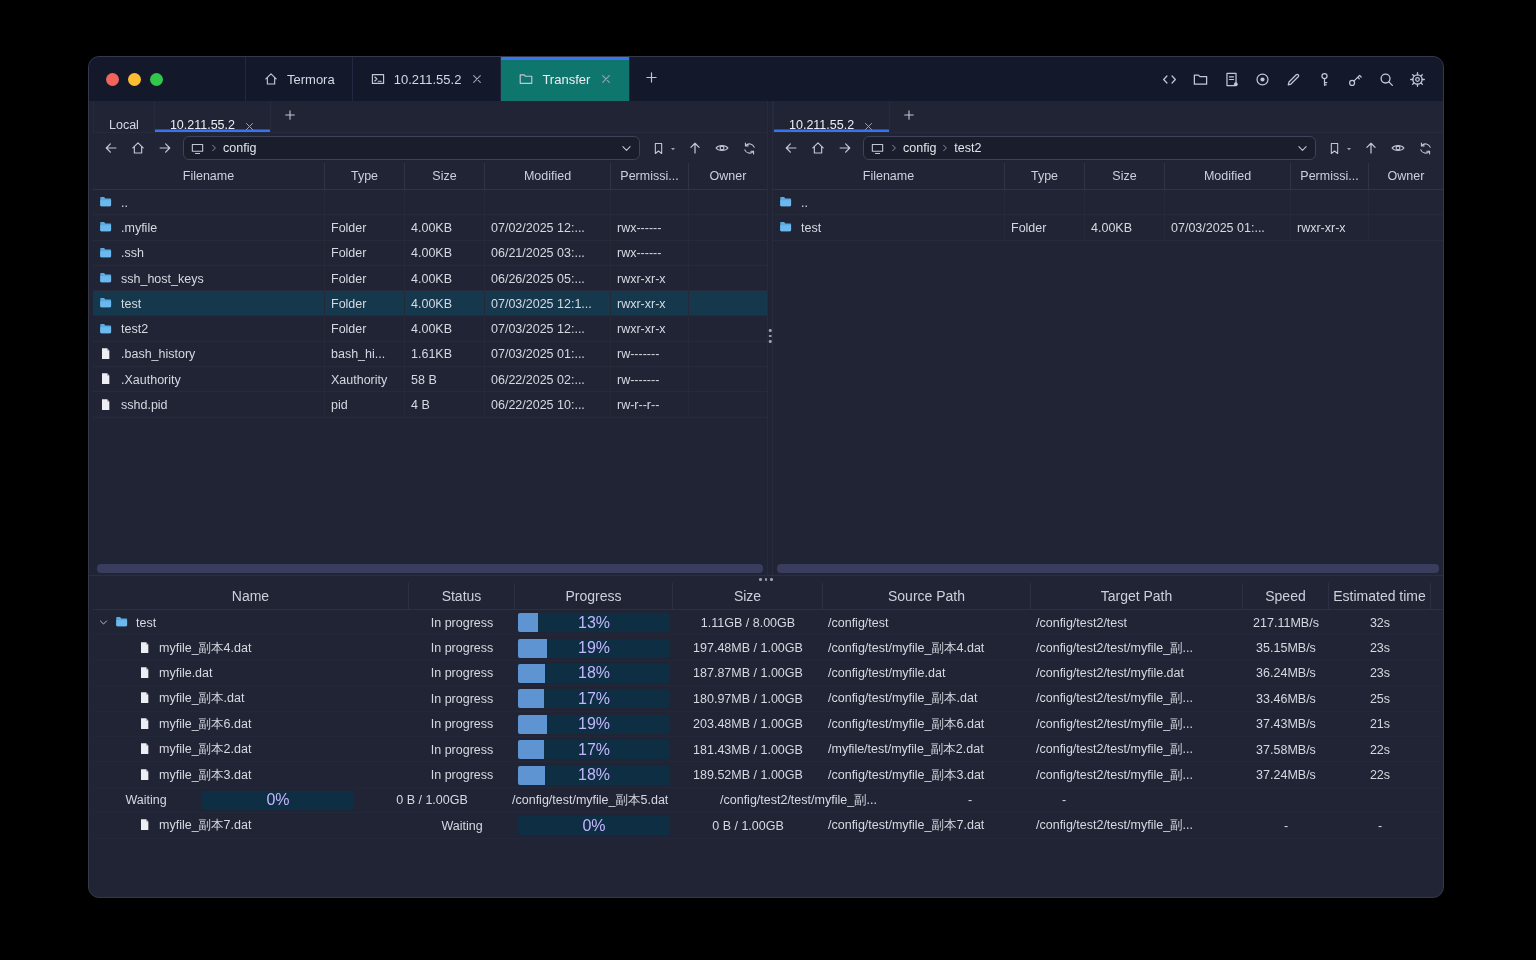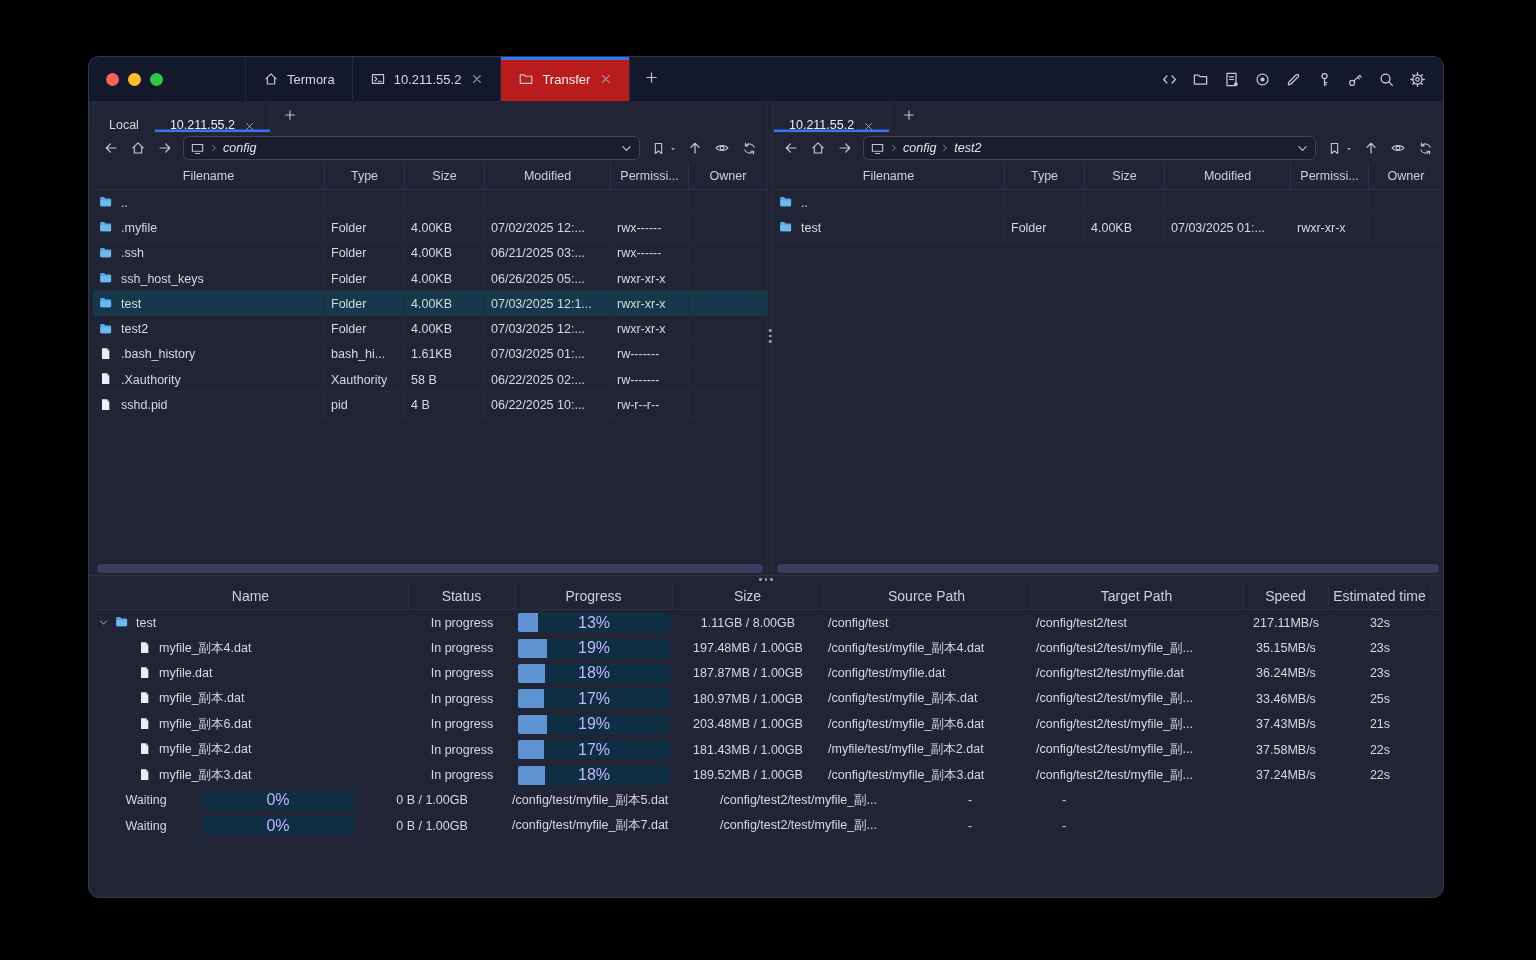--- a/index.html
+++ b/index.html
@@ -8,40 +8,40 @@
     border:1px solid #34384a;border-radius:11px;overflow:hidden;box-sizing:border-box;
     display:flex;flex-direction:column;color:#d6d9e2;}
   
   #titlebar{height:44px;flex:none;background:#14182b;display:flex;align-items:stretch;}
   .lights{display:flex;align-items:center;gap:9px;padding:0 20px 0 17px;}
   .light{width:13px;height:13px;border-radius:50%;}
   #tb-tabs{display:flex;align-items:stretch;margin-left:62px;}
   .tb-tab{display:flex;align-items:center;gap:8px;padding:16px 17px;font-size:13px;color:#d5d8e2;
     border-right:1px solid #232740;position:relative;}
   .tb-tab:first-child{border-left:1px solid #232740;}
-  .tb-tab.active{background:#b91c1c;box-shadow:inset 0 3px 0 #3674f1;color:#eceef4;}
+  .tb-tab.active{background:#0f766e;box-shadow:inset 0 3px 0 #3674f1;color:#eceef4;}
   .tb-close{display:flex;align-items:center;margin-left:2px;}
   .tb-plus{display:flex;align-items:center;padding:0 14px;}
   #tb-right{margin-left:auto;display:flex;align-items:center;gap:11px;padding-right:16px;}
   .tb-icon{display:flex;align-items:center;justify-content:center;width:20px;height:20px;}
   
   #top-section{height:474px;flex:none;display:flex;padding-left:4px;box-sizing:border-box;}
   .panel{display:flex;flex-direction:column;min-width:0;}
   #left-panel{width:674px;flex:none;}
   #right-panel{flex:1;}
   #vdivider{width:4px;flex:none;border-left:1px solid #272b3e;border-right:1px solid #272b3e;position:relative;}
   .vgrip{position:absolute;left:50%;top:228px;transform:translateX(-50%);display:flex;flex-direction:column;gap:3px;}
   .vgrip i,.hgrip i{width:2.5px;height:2.5px;border-radius:50%;background:#9ba0af;display:block;}
   .tabstrip{height:31px;flex:none;display:flex;align-items:stretch;border-bottom:1px solid #262a3c;}
   .ptab{display:flex;align-items:flex-end;gap:7px;padding:0 15px;font-size:12.5px;color:#d5d8e2;
     border-right:1px solid #262a3c;position:relative;}
   .ptab:first-child{border-left:1px solid #262a3c;}
   .ptab.active{box-shadow:inset 0 -2.5px 0 #3674f1;color:#eceef4;}
   .ptab-plus{display:flex;align-items:center;padding:0 12px;}
-  .navbar{height:30px;flex:none;display:flex;align-items:center;gap:9px;padding:0 9px;font-style:italic;}
+  .navbar{height:30px;flex:none;display:flex;align-items:center;gap:9px;padding:0 9px;}
   .nav-icon{display:flex;align-items:center;justify-content:center;width:18px;height:18px;flex:none;}
   .pathfield{flex:1;height:22px;display:flex;align-items:center;gap:4px;padding:0 6px;
     background:#1a1d2c;border:1px solid #3e4358;border-radius:6px;min-width:0;}
   .pathseg{font-size:12.5px;color:#e3e5ec;white-space:nowrap;}
   .path-caret{margin-left:auto;display:flex;align-items:center;}
   .bm-group{display:flex;align-items:center;gap:2px;}
   
   .fheader{height:26px;flex:none;display:flex;border-bottom:1px solid #2e3348;}
   .fh{box-sizing:border-box;display:flex;align-items:center;justify-content:center;font-size:12.5px;
     font-weight:500;color:#ccd0dc;border-right:1px solid #2e3348;overflow:hidden;white-space:nowrap;}
@@ -788,20 +788,29 @@
             </div>
           </div>
           <div class="tc t3">0 B / 1.00GB</div>
           <div class="tc t4">/config/test/myfile_副本5.dat</div>
           <div class="tc t5">/config/test2/test/myfile_副...</div>
           <div class="tc t6">-</div>
           <div class="tc t7">-</div>
           <div class="tc t8"></div>
         </div>
         <div class="trow">
+          <div class="tc t0 indent1">
+            <span class="icon16">
+              <svg width="15" height="15" viewBox="0 0 18 18" fill="none" stroke-linecap="round" stroke-linejoin="round">
+                <path d="M3.6 1.6 H9.6 L12.4 4.4 V14.4 H3.6 Z" fill="#eceef4"></path>
+                <path d="M9.6 1.6 L12.4 4.4 H9.6 Z" fill="#aab0c2"></path>
+              </svg>
+            </span>
+            <span>myfile_副本7.dat</span>
+          </div>
           <div class="tc t1">Waiting</div>
           <div class="tc t2">
             <div class="ptrack">
               <div class="pfill" style="width: 0%;"></div>
               <span class="plabel">0%</span>
             </div>
           </div>
           <div class="tc t3">0 B / 1.00GB</div>
           <div class="tc t4">/config/test/myfile_副本7.dat</div>
           <div class="tc t5">/config/test2/test/myfile_副...</div>

